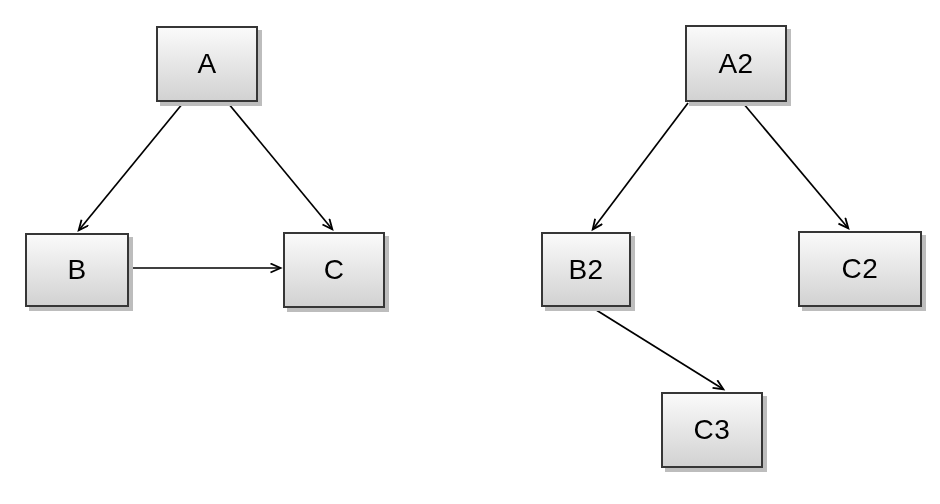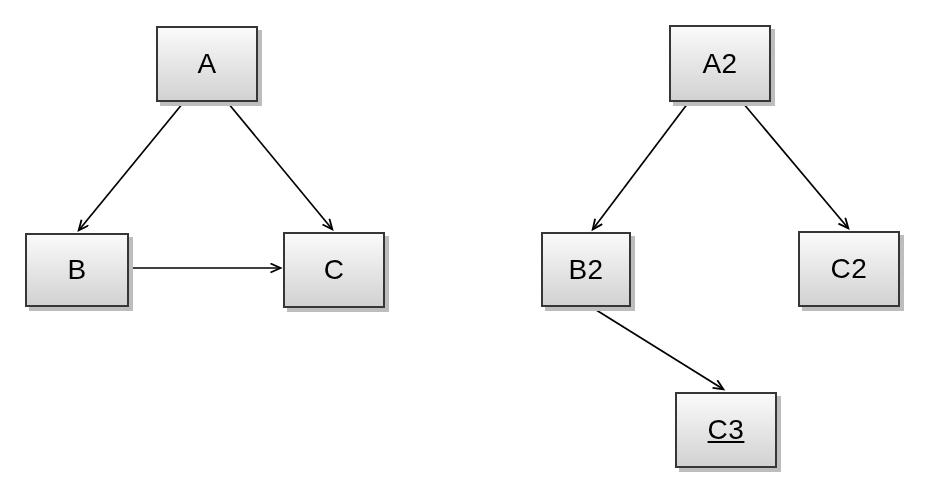--- a/index.html
+++ b/index.html
@@ -68,26 +68,26 @@
   <div id="node-layer">
       <div class="node" style="left: 156px; top: 26px; width: 102px; height: 76px;">
         <span class="node-label">A</span>
       </div>
       <div class="node" style="left: 25px; top: 233px; width: 104px; height: 74px;">
         <span class="node-label">B</span>
       </div>
       <div class="node" style="left: 283px; top: 232px; width: 102px; height: 76px;">
         <span class="node-label">C</span>
       </div>
-      <div class="node" style="left: 669px; top: 25px; width: 102px; height: 77px;">
+      <div class="node" style="left: 685px; top: 25px; width: 102px; height: 77px;">
         <span class="node-label">A2</span>
       </div>
       <div class="node" style="left: 541px; top: 232px; width: 90px; height: 75px;">
         <span class="node-label">B2</span>
       </div>
-      <div class="node" style="left: 798px; top: 231px; width: 102px; height: 76px;">
+      <div class="node" style="left: 798px; top: 231px; width: 124px; height: 76px;">
         <span class="node-label">C2</span>
       </div>
-      <div class="node" style="left: 675px; top: 392px; width: 102px; height: 76px; text-decoration: underline;">
+      <div class="node" style="left: 661px; top: 392px; width: 102px; height: 76px;">
         <span class="node-label">C3</span>
       </div>
     </div>
 </div>
 
 </body></html>

